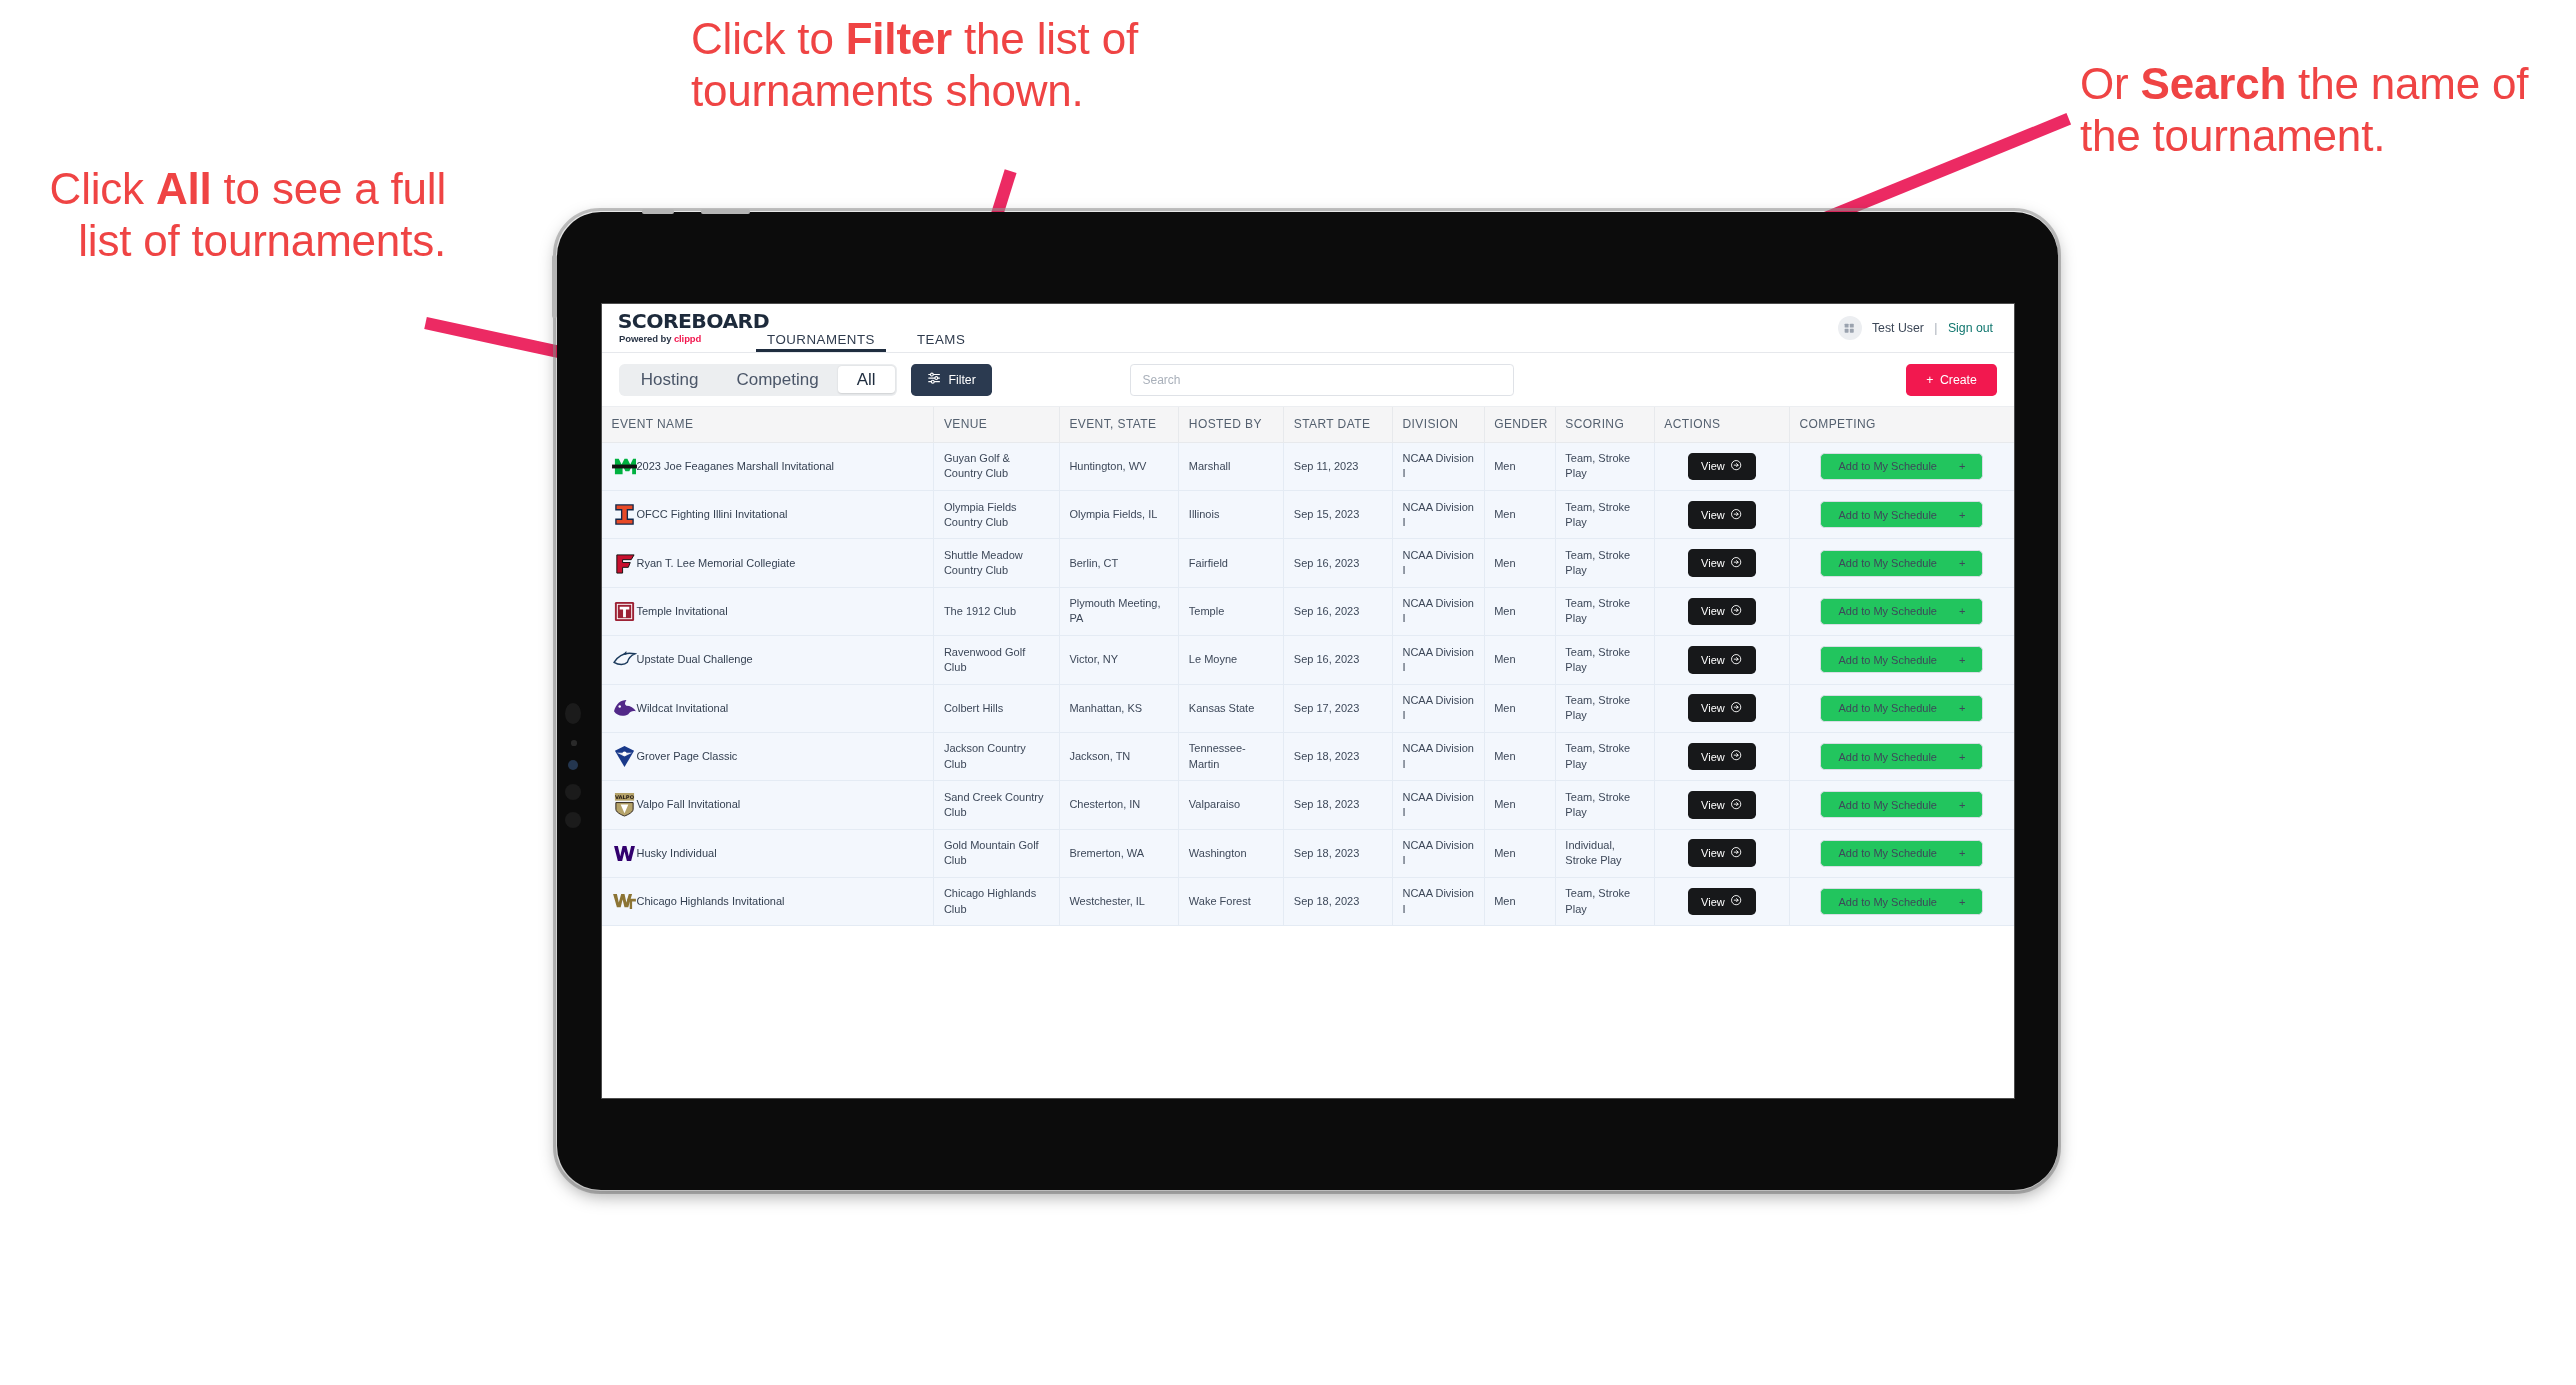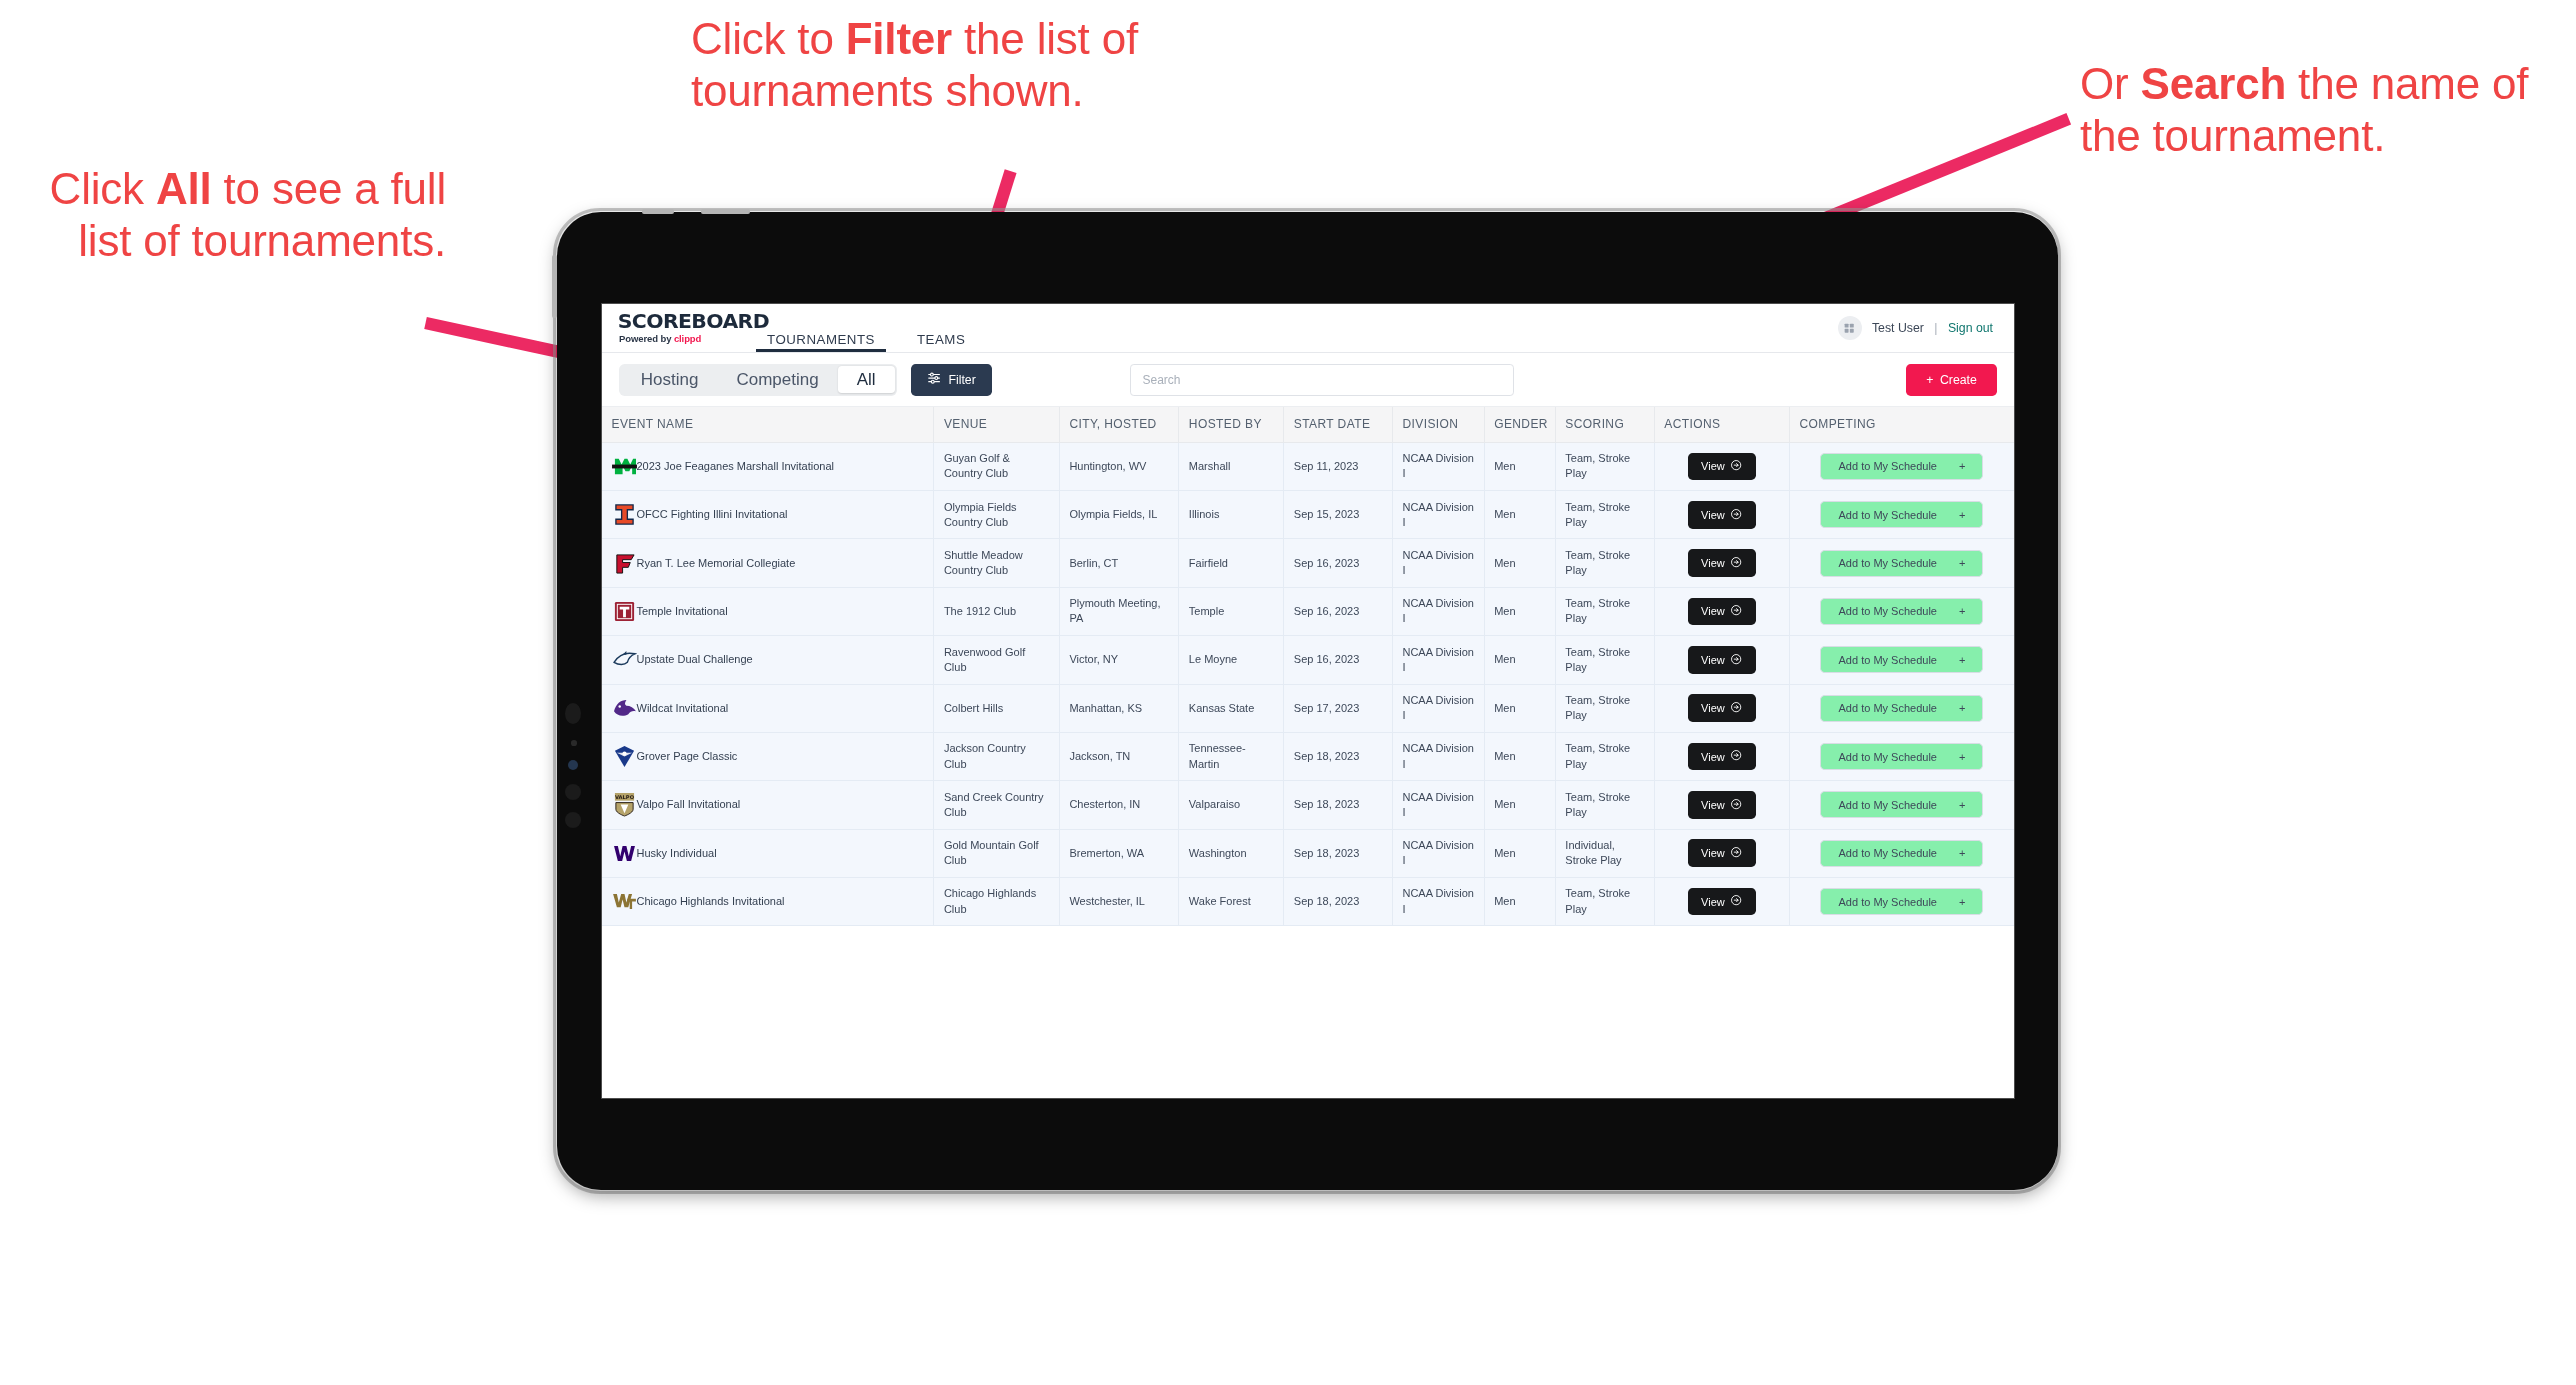--- a/index.html
+++ b/index.html
@@ -260,21 +260,21 @@
     color: #fff;
     font-size: 11px;
     border-radius: 4.7px;
     padding: 6.6px 13.3px;
     border: none;
     cursor: pointer;
     font-family: "Liberation Sans", sans-serif;
   }
   .add-btn {
     display: inline-flex; align-items: center; justify-content: center; gap: 22px;
-    background: #86efac;
+    background: #22c55e;
     color: #3d4859;
     font-size: 11px;
     border: 0.9px solid #d8dde5;
     border-radius: 4.7px;
     padding: 6.6px 15px;
     cursor: pointer;
     width: 163px;
     font-family: "Liberation Sans", sans-serif;
   }
 
@@ -397,21 +397,21 @@
       <col class="c-div">
         <col class="c-gen">
         <col class="c-score">
         <col class="c-act">
         <col class="c-comp">
     </colgroup>
     <thead>
       <tr>
         <th>EVENT NAME</th>
         <th>VENUE</th>
-        <th>CITY, HOSTED</th>
+        <th>EVENT, STATE</th>
         <th>HOSTED BY</th>
         <th>START DATE</th>
         <th>DIVISION</th>
         <th>GENDER</th>
         <th>SCORING</th>
         <th class="ctr">ACTIONS</th>
         <th class="ctr">COMPETING</th>
       </tr>
     </thead>
     <tbody id="tbody">

